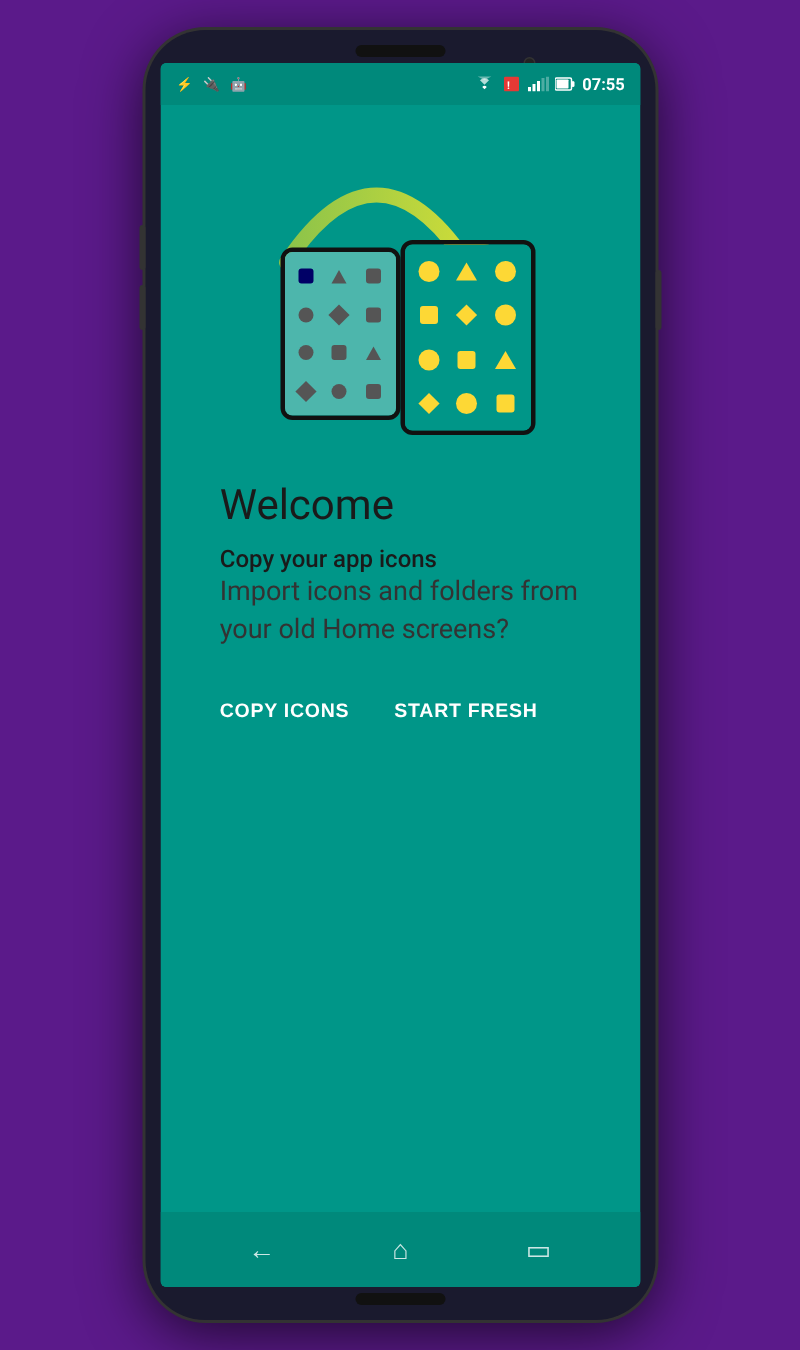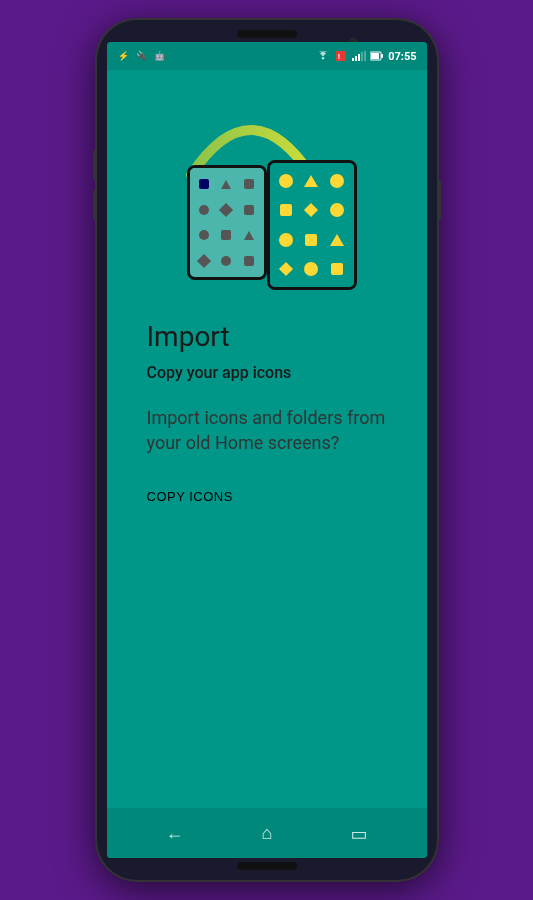--- a/index.html
+++ b/index.html
@@ -220,21 +220,21 @@
       font-size: 28px;
       font-weight: 400;
       color: #1a1a1a;
       margin-bottom: 10px;
     }
 
     .copy-subtitle {
       font-size: 16px;
       font-weight: 500;
       color: #1a1a1a;
-      margin-bottom: 23px;
+      margin-bottom: 0;
     }
 
     .copy-desc {
       font-size: 18px;
       color: #333;
       line-height: 1.4;
     }
 
     
     .action-buttons {
@@ -242,23 +242,23 @@
       gap: 30px;
       margin-top: 30px;
       padding-left: 10px;
       width: 100%;
       align-items: center;
     }
 
     .action-btn {
       background: transparent;
       border: none;
-      color: #000000;
+      color: #ffffff;
       font-size: 13px;
-      font-weight: 400;
+      font-weight: 700;
       letter-spacing: 0.5px;
       cursor: pointer;
       padding: 4px 0;
     }
 
     
     .nav-bar {
       width: 100%;
       height: 50px;
       background: #00897b;
@@ -480,27 +480,28 @@
                   <div class="icon-circle"></div>
                 </div>
               <div class="app-icon-cell">
                   <div class="icon-square"></div>
                 </div>
             </div>
           </div>
         </div>
 
         <div class="text-area">
-          <div class="welcome-title">Import</div>
+          <div class="welcome-title">Welcome</div>
           <div class="copy-subtitle">Copy your app icons</div>
           <div class="copy-desc">Import icons and folders from your old Home screens?</div>
         </div>
 
         <div class="action-buttons">
           <button class="action-btn">COPY ICONS</button>
+          <button class="action-btn">START FRESH</button>
         </div>
 
       </div>
 
       <div class="nav-bar">
         <span class="nav-icon">←</span>
         <span class="nav-icon">⌂</span>
         <span class="nav-icon">▭</span>
       </div>
 

